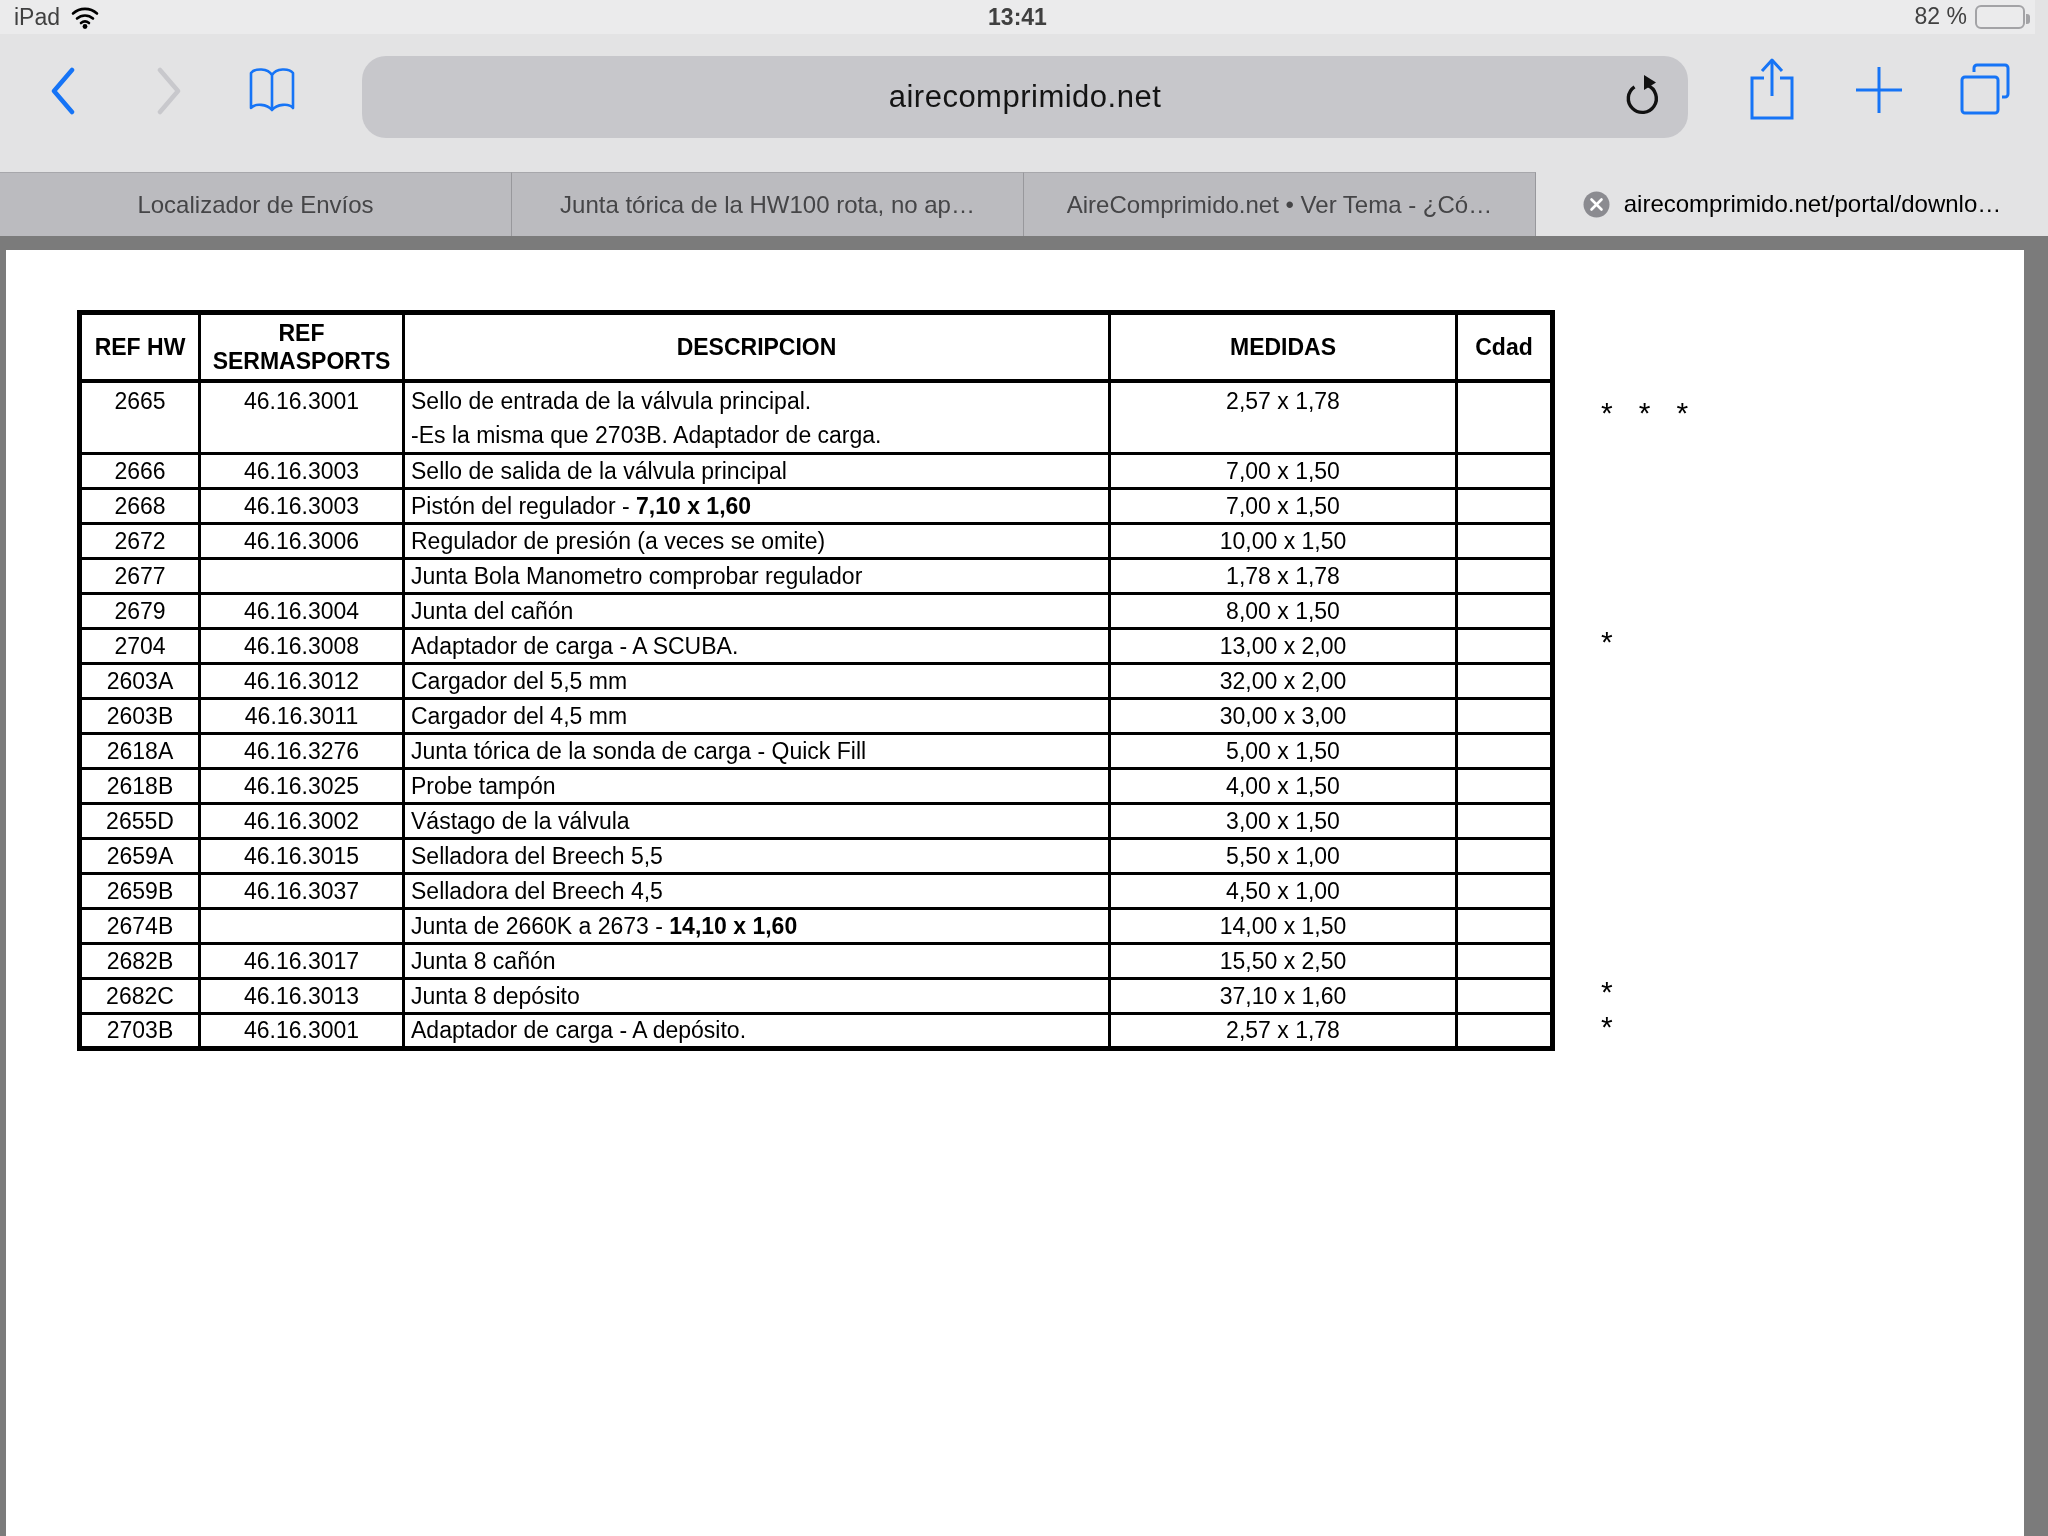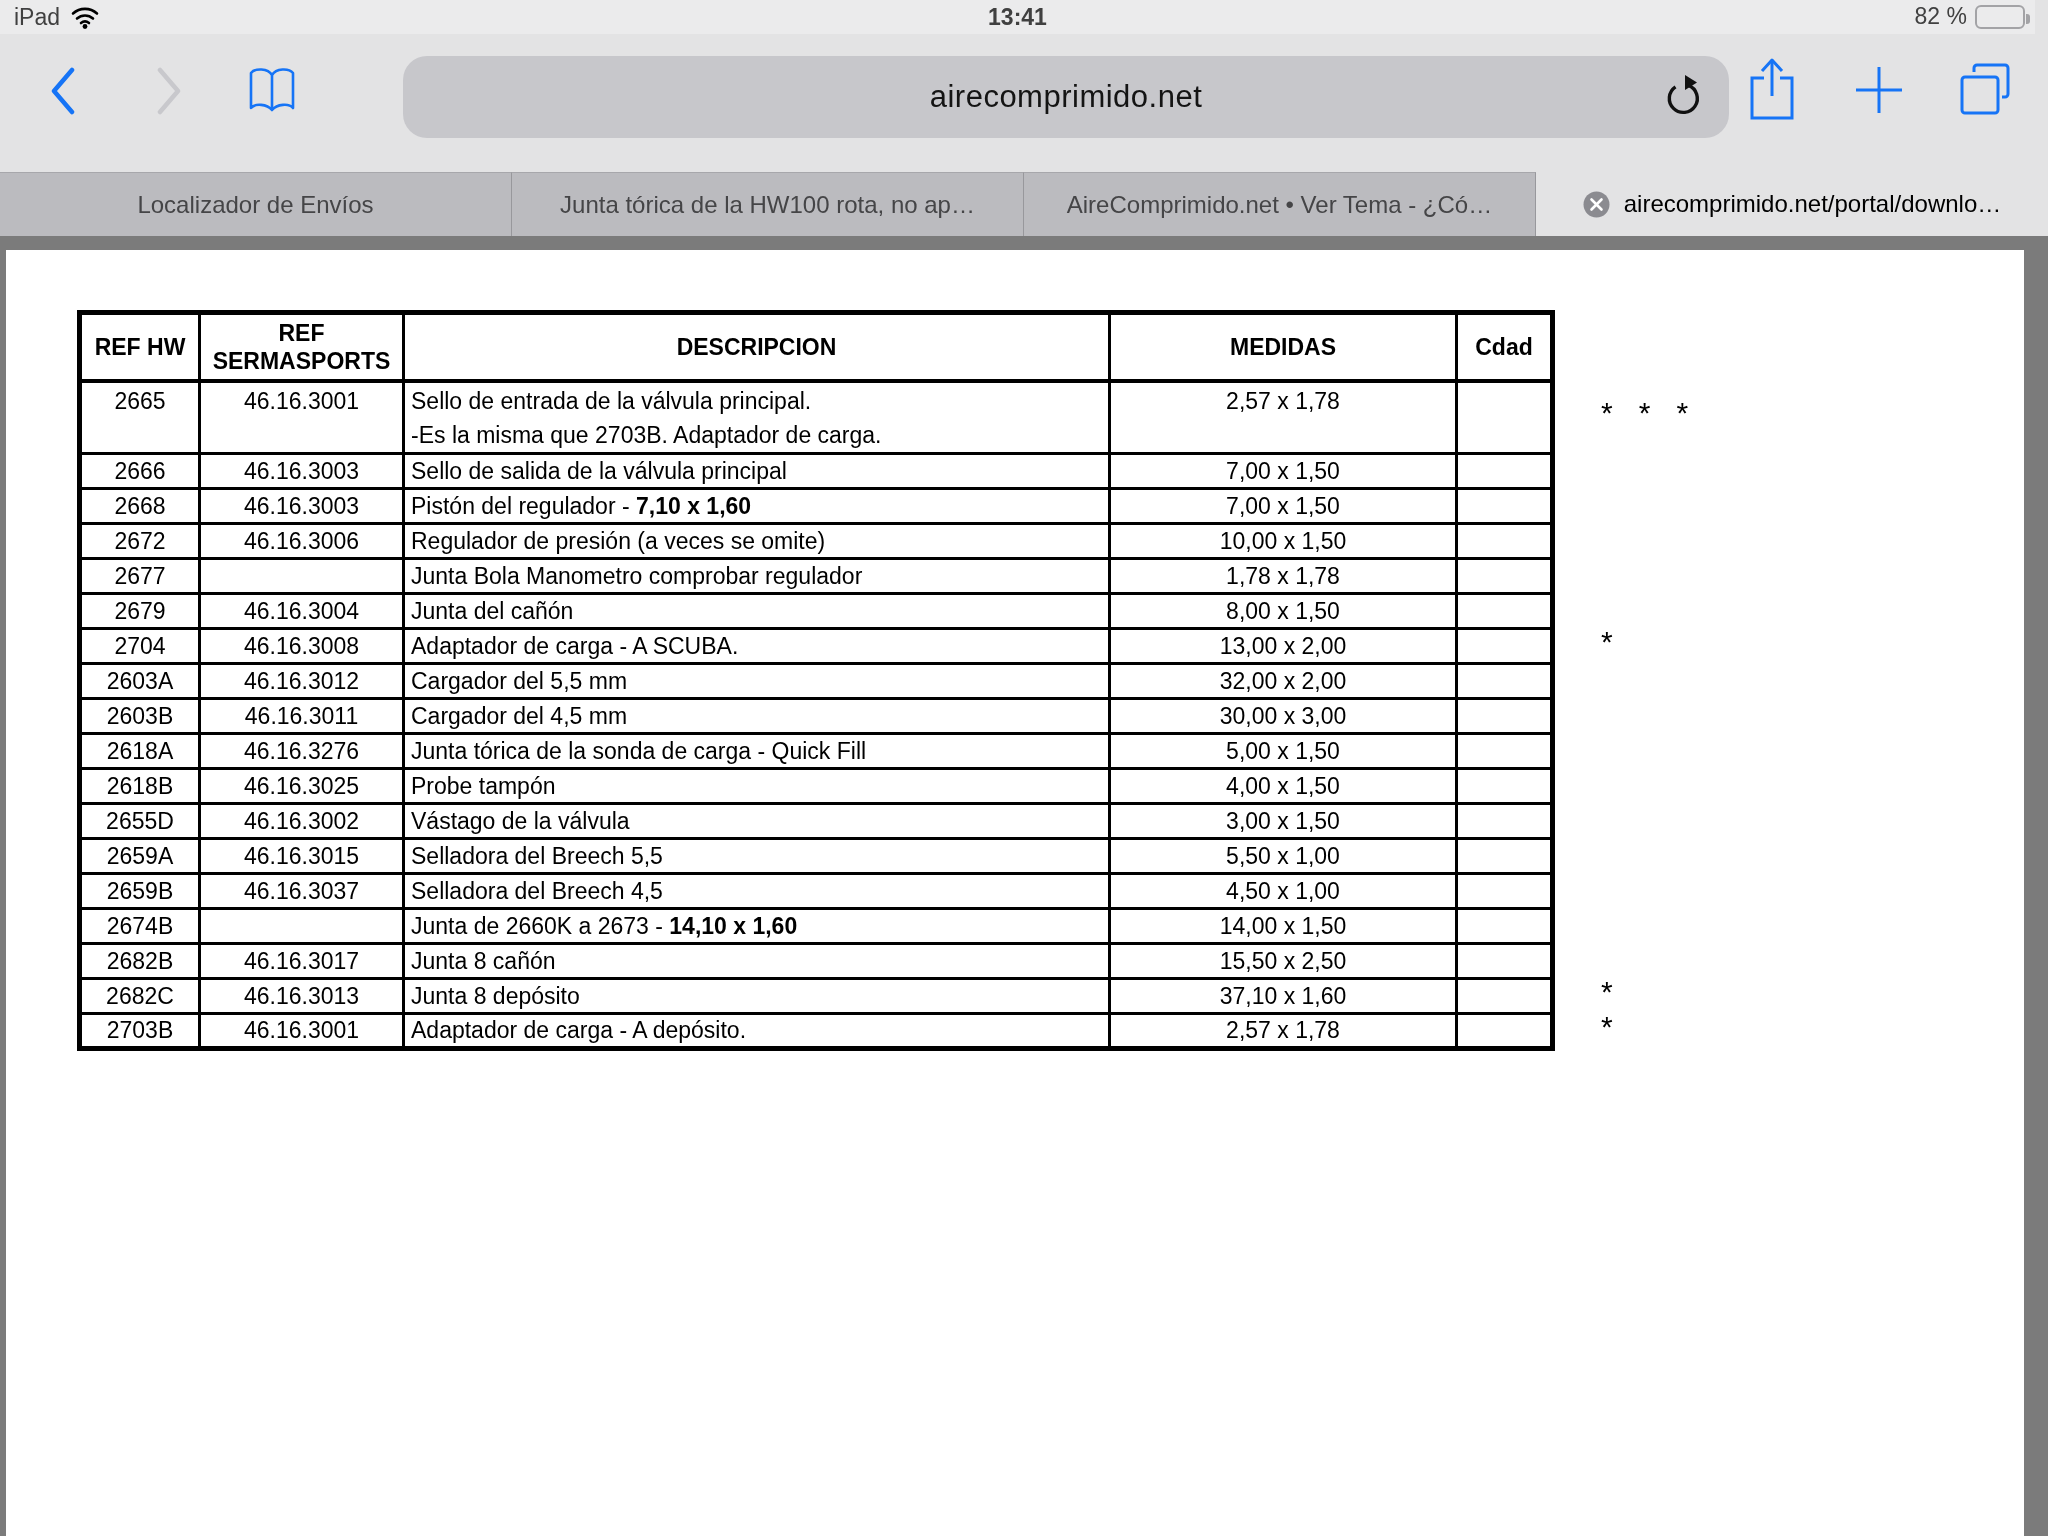--- a/index.html
+++ b/index.html
@@ -13,21 +13,21 @@
   .sb-left{position:absolute;left:14px;top:4px;display:flex;align-items:center;gap:10px;}
   .sb-time{position:absolute;left:0;right:0;top:4px;text-align:center;font-weight:bold;}
   .sb-right{position:absolute;right:10px;top:3px;display:flex;align-items:center;gap:8px;}
   .battery{position:relative;width:50px;height:24px;border:2px solid #a3a3a6;border-radius:6px;padding:2px;box-sizing:border-box;}
   .battery-fill{height:100%;background:#000;border-radius:2px;}
   .battery-tip{position:absolute;right:-7px;top:7px;width:4px;height:10px;background:#a3a3a6;border-radius:0 3px 3px 0;}
 
   .toolbar{position:absolute;top:34px;left:0;right:0;height:112px;}
   .tb-btn{position:absolute;background:none;border:none;padding:0;cursor:pointer;line-height:0;}
   .url-field{position:absolute;left:362px;top:22px;width:1326px;height:82px;background:#c7c7cb;
-             border-radius:24px;display:flex;align-items:center;justify-content:center;margin-left:41px;}
+             border-radius:24px;display:flex;align-items:center;justify-content:center;}
   .url-text{font-size:31px;color:#141414;letter-spacing:.5px;}
   .reload{position:absolute;right:24px;top:17px;}
 
   
   .tab-row{position:absolute;left:0;right:0;bottom:0;height:64px;display:flex;}
   .tab{width:512px;box-sizing:border-box;display:flex;align-items:center;justify-content:center;
        font-size:24px;color:#454547;background:#bbbbbf;border-top:1px solid #a7a7ab;
        border-right:1px solid #98989c;white-space:nowrap;overflow:hidden;cursor:pointer;gap:14px;}
   .tab.active{background:#e3e3e4;border-top:none;border-right:none;color:#000000;}
   .tab-close{flex:0 0 auto;line-height:0;}

